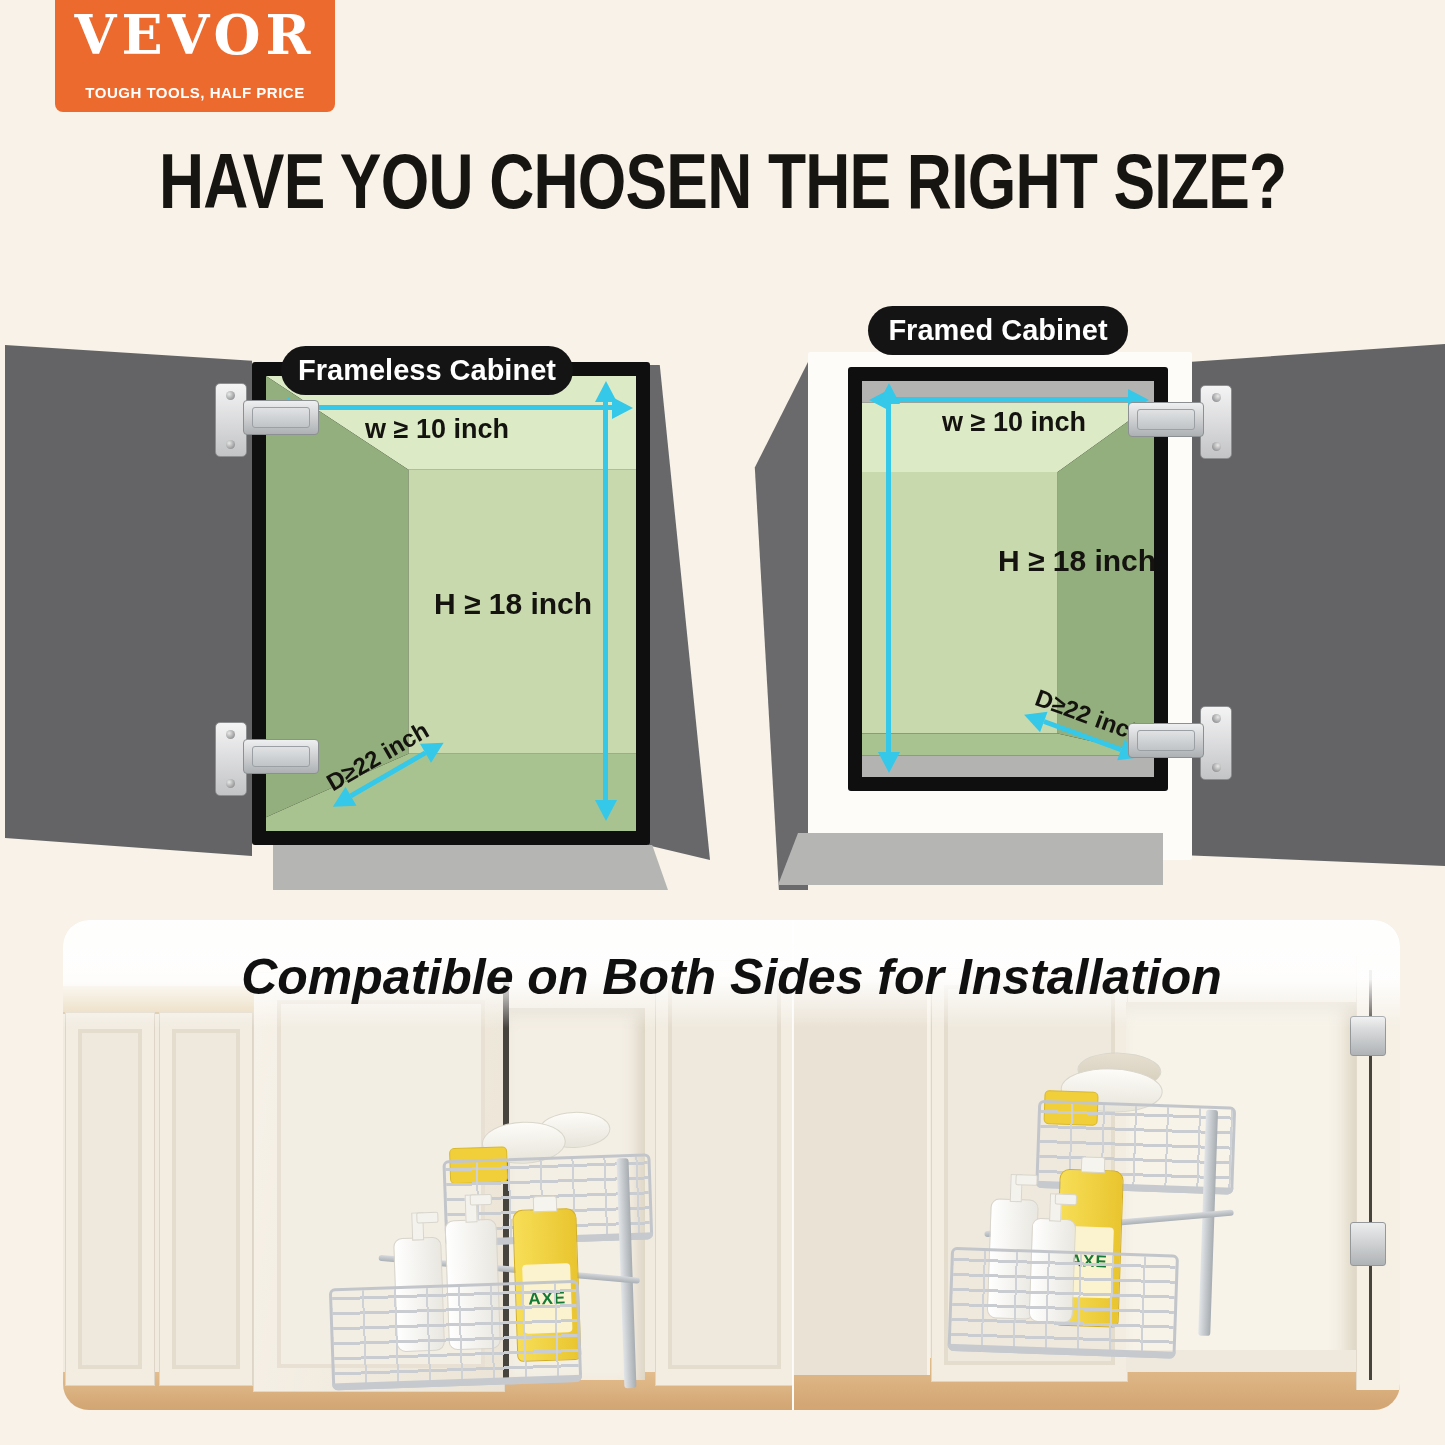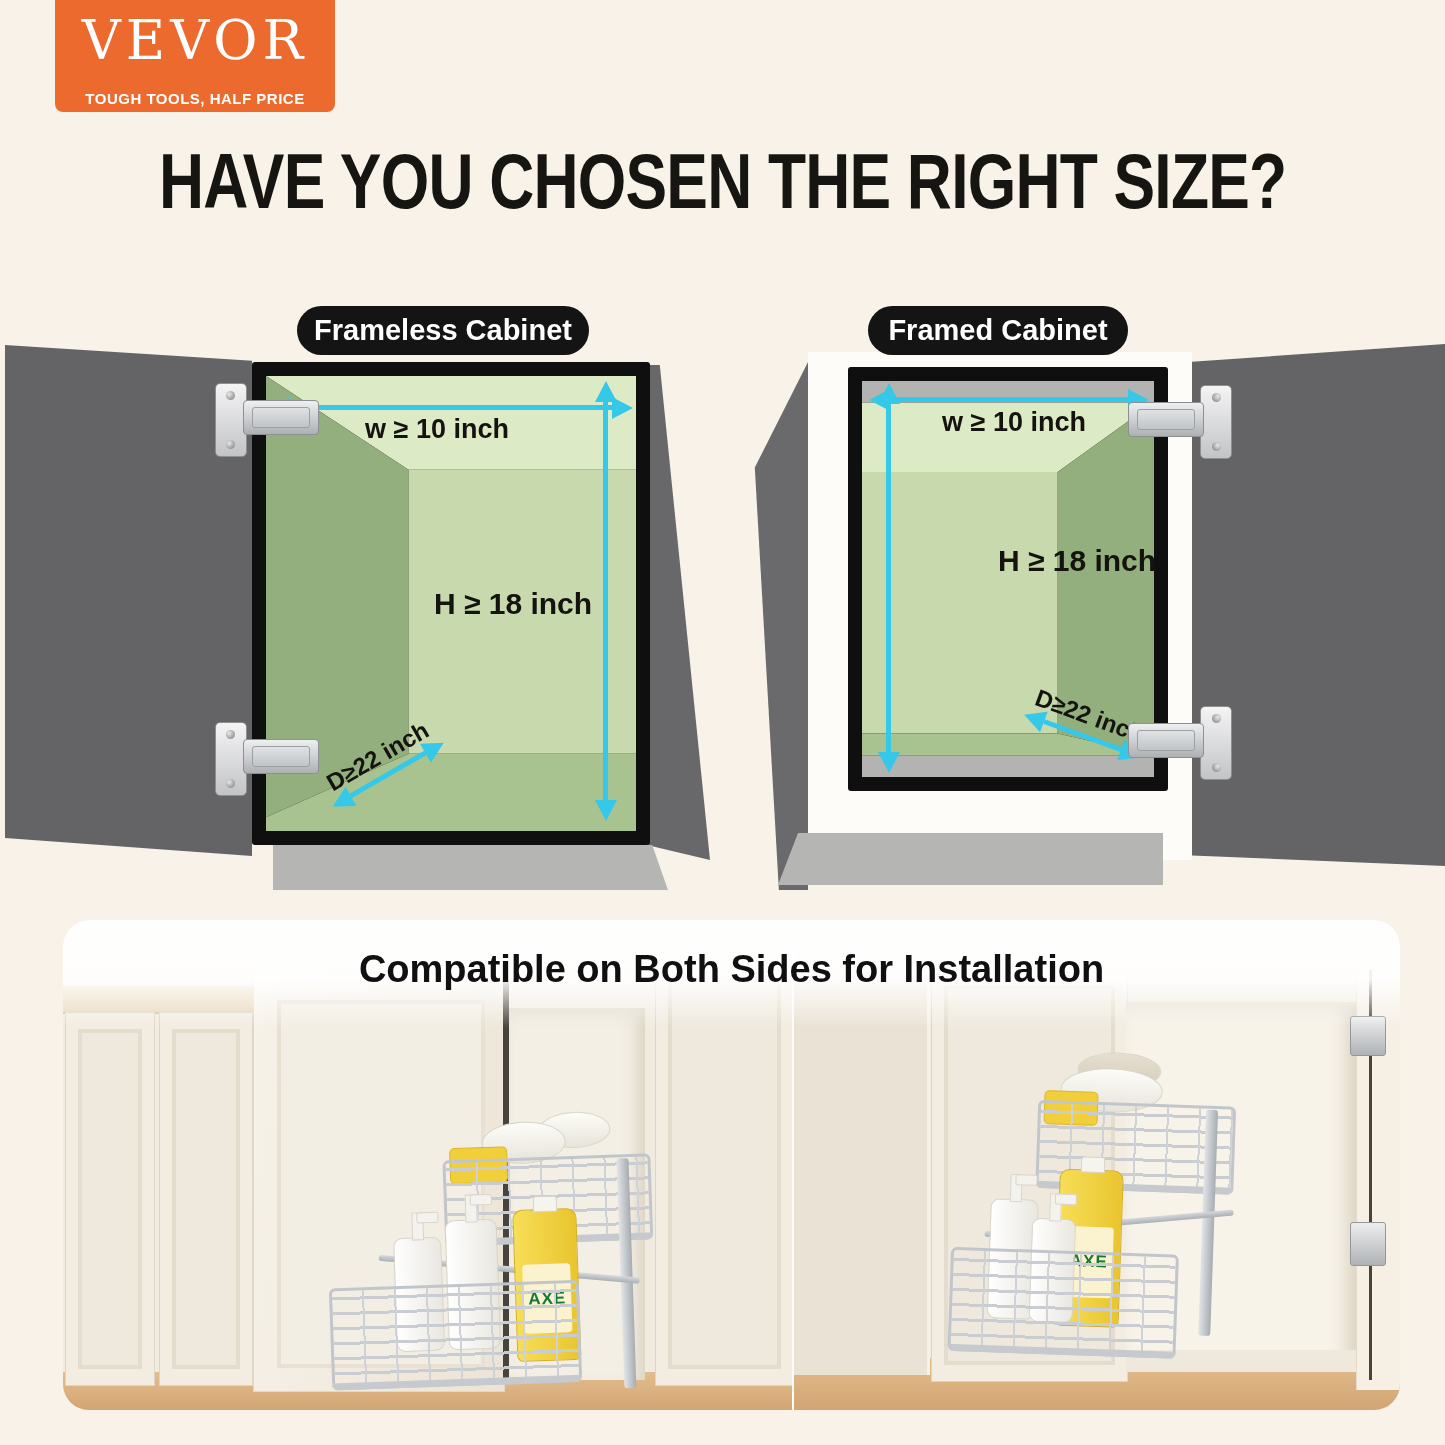--- a/index.html
+++ b/index.html
@@ -3,22 +3,22 @@
 <meta charset="utf-8">
 <style>
   html,body{margin:0;padding:0;}
   body{width:1445px;height:1445px;font-family:"Liberation Sans",sans-serif;}
   #canvas{position:relative;width:1445px;height:1445px;background:var(--bg,#f8f2e8);overflow:hidden;}
   .abs{position:absolute;}
 
   
   .logo{position:absolute;left:55px;top:0;width:280px;height:112px;background:var(--orange,#ed6a2e);
         border-radius:0 0 8px 8px;text-align:center;}
-  .logo-brand{font-family:"DejaVu Serif","Liberation Serif",serif;font-weight:normal;color:#fff;
-        font-size:54px;letter-spacing:5px;margin-top:12px;line-height:58px;}
+  .logo-brand{font-family:"DejaVu Serif","Liberation Serif",serif;font-weight:bold;color:#fff;
+        font-size:54px;letter-spacing:5px;margin-top:6px;line-height:58px;}
   .logo-tagline{color:#fff;font-weight:bold;font-size:15px;letter-spacing:0.5px;margin-top:20px;}
 
   
   .title{position:absolute;left:0;right:0;top:142px;text-align:center;color:var(--ink,#171512);
         font-weight:800;font-size:78px;line-height:1;white-space:nowrap;}
   .title>span{display:inline-block;transform:scaleX(0.8);letter-spacing:-1px;}
   .note{position:absolute;left:0;right:0;top:240px;text-align:center;color:#24211d;font-size:31px;}
 
   
   .pill{position:absolute;top:306px;height:49px;background:var(--pill-black,#141414);border-radius:27px;
@@ -94,37 +94,37 @@
       background:#f6f4ee;border:1px solid #d8d5cc;border-radius:3px 3px 0 0;}
   .axe .axelabel{position:absolute;left:7px;right:7px;top:36%;height:46%;background:#fbf3cf;
       border-radius:4px;display:flex;align-items:center;justify-content:center;
       color:#157a36;font-weight:bold;font-size:17px;letter-spacing:1px;}
   .gapline{position:absolute;background:#47433d;}
   .minihinge{position:absolute;background:linear-gradient(180deg,#eceded,#b0b3b6);
       border:1px solid #94989b;border-radius:3px;}
   .wash{position:absolute;left:0;right:0;top:0;height:108px;z-index:8;
       background:linear-gradient(180deg,rgba(255,255,255,0.97) 0%,rgba(255,255,255,0.92) 55%,rgba(255,255,255,0) 100%);}
   .caption{position:absolute;left:0;right:0;top:28px;text-align:center;z-index:9;
-      font-size:38px;font-weight:bold;color:#101010;}
+      font-size:50px;font-weight:bold;color:#101010;font-style:italic;}
   .seam{position:absolute;top:0;bottom:0;width:2px;background:rgba(255,255,255,0.85);z-index:7;}
 </style>
 </head>
 <body>
 
 <div id="canvas">
 
   <div class="logo">
     <div class="logo-brand">VEVOR</div>
     <div class="logo-tagline">TOUGH TOOLS, HALF PRICE</div>
   </div>
 
   <div class="title"><span>HAVE YOU CHOSEN THE RIGHT SIZE?</span></div>
 
   <div>
-    <div class="pill" style="left:297px;width:292px;">Frameless Cabinet</div>
+    <div class="pill" style="left:281px;width:292px;margin-top:40px;">Frameless Cabinet</div>
 
     <div class="poly" style="left:5px;top:345px;width:247px;height:511px;background:var(--door-gray,#646467);
                 clip-path:polygon(0% 0%,100% 3.1%,100% 100%,0% 96.5%);"></div>
 
     <div class="poly" style="left:648px;top:365px;width:62px;height:495px;background:#68686b;
                 clip-path:polygon(0% 0%,19% 0%,100% 100%,0% 97%);"></div>
 
     <div class="poly" style="left:273px;top:845px;width:395px;height:45px;background:var(--plinth-gray,#b5b6b4);
                 clip-path:polygon(0% 0%,96% 0%,100% 100%,0% 100%);"></div>
 

